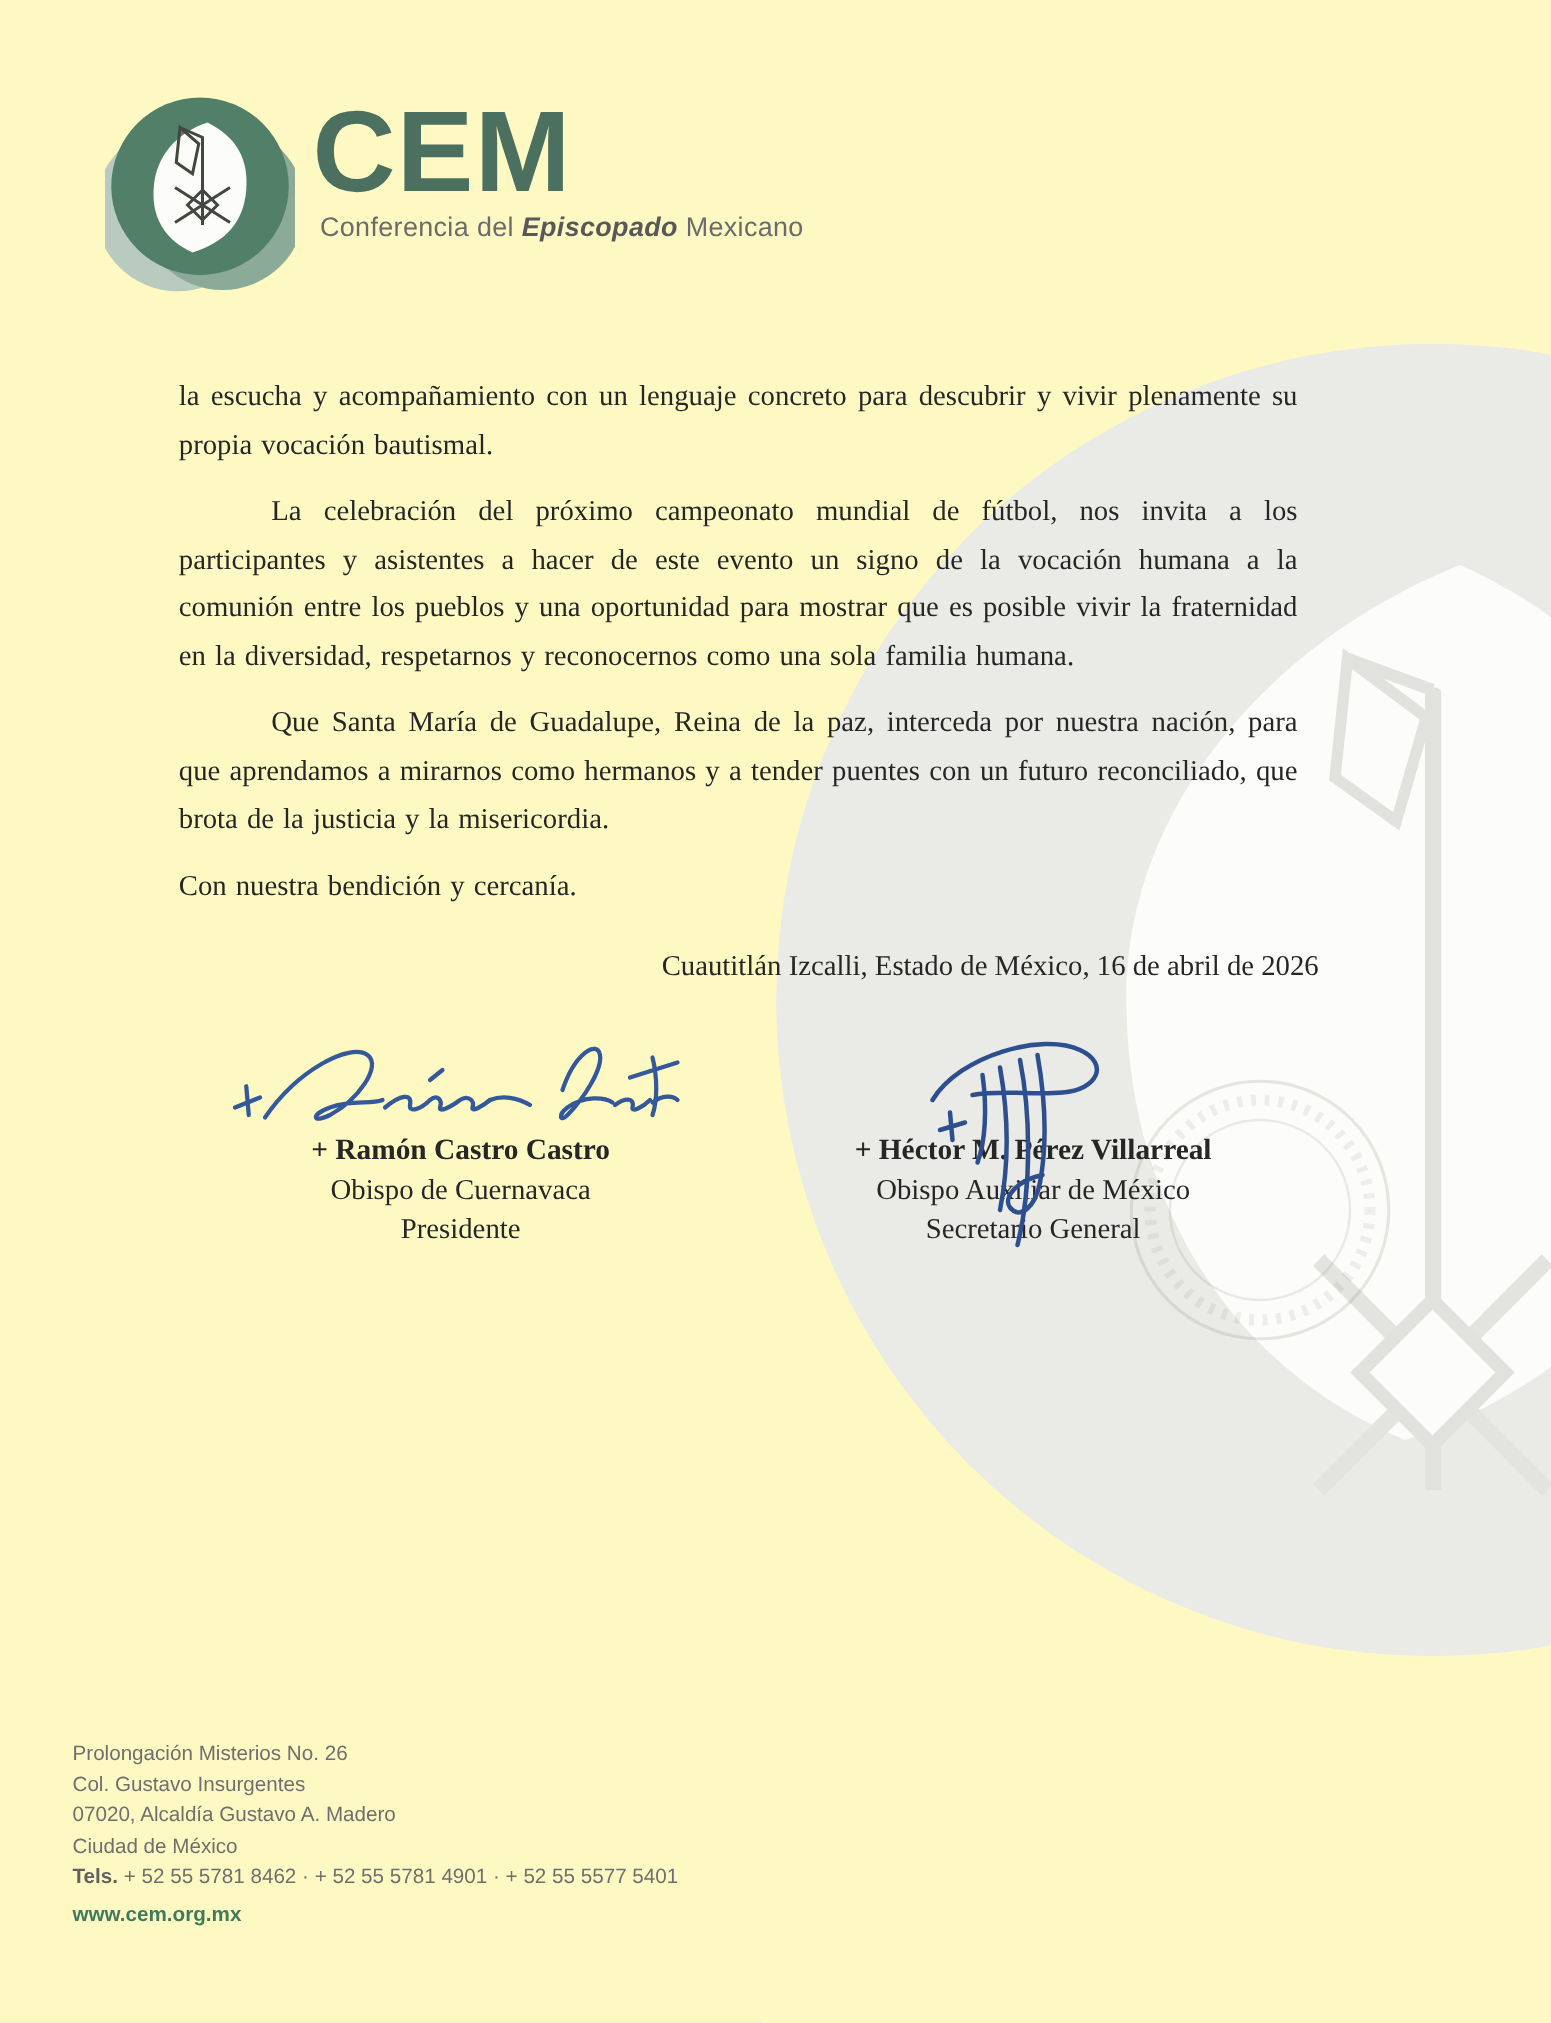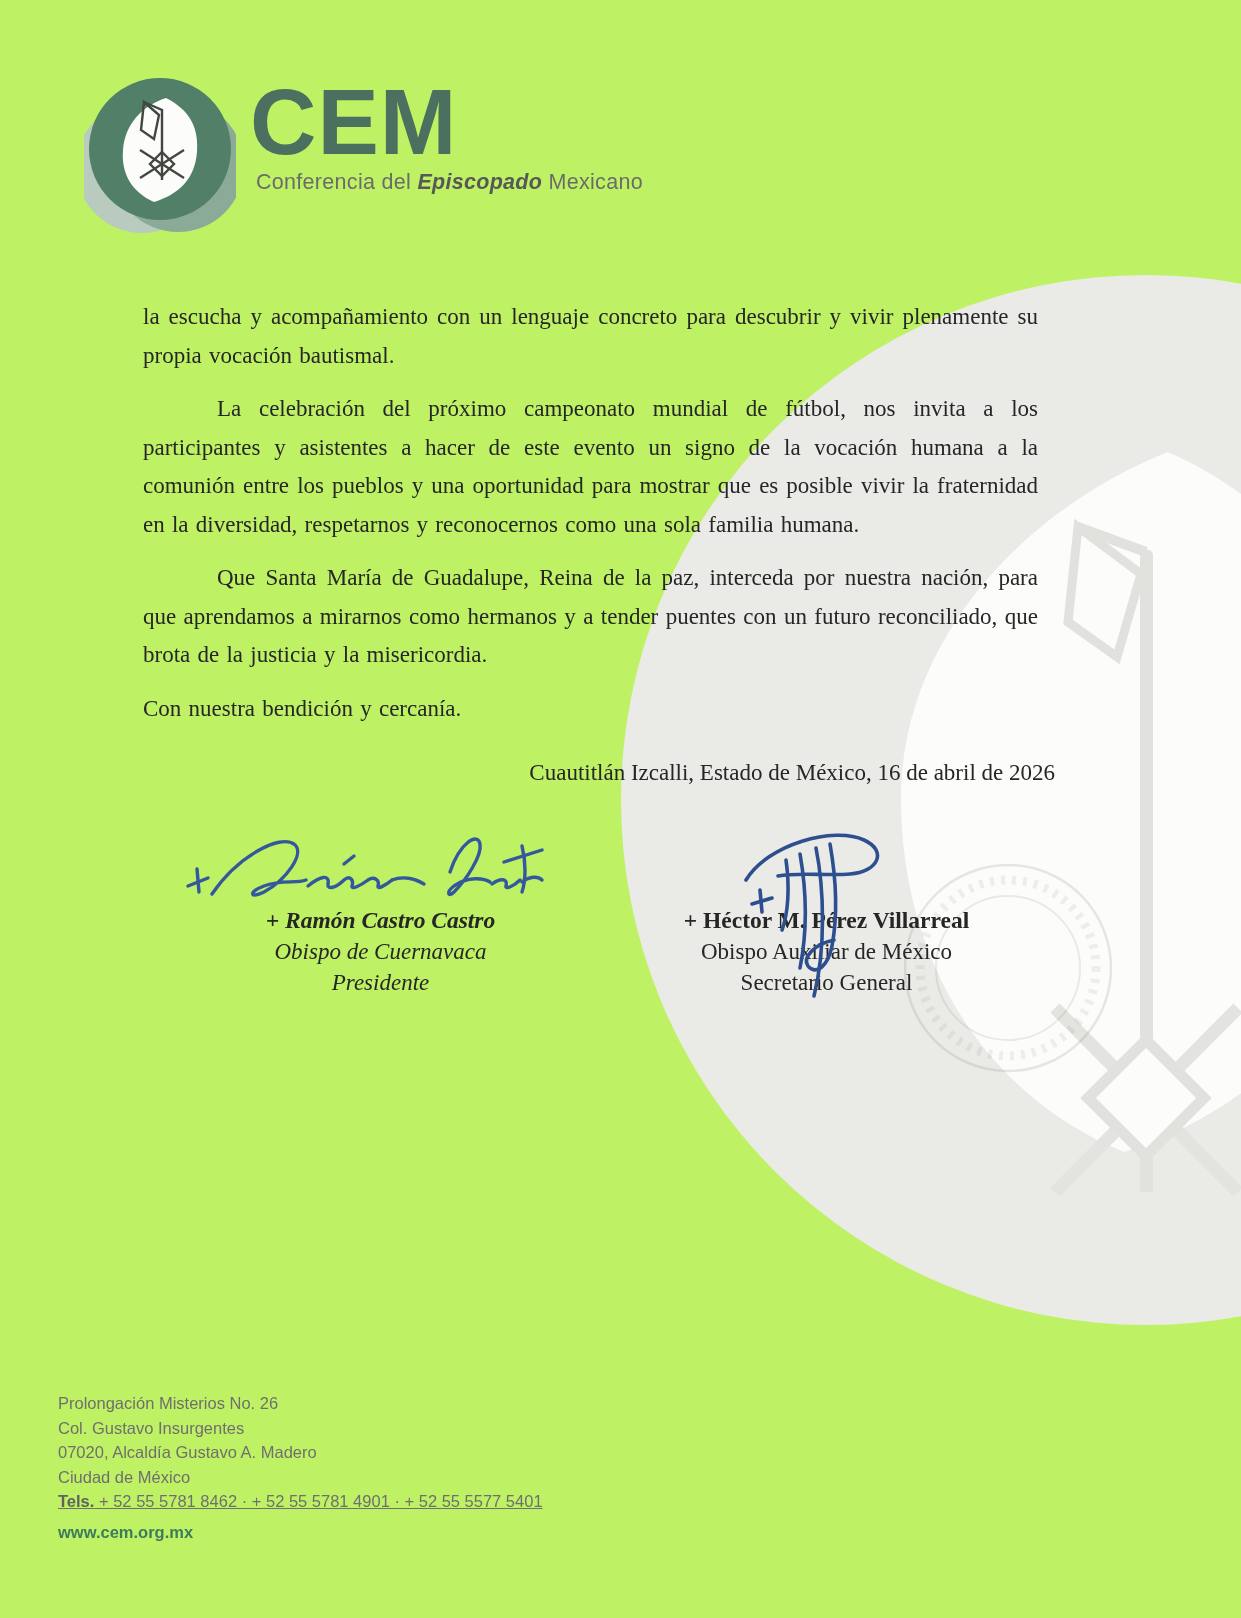--- a/index.html
+++ b/index.html
@@ -1,19 +1,19 @@
 <!DOCTYPE html>
 <html><head>
 <meta charset="utf-8">
 <style>
   html,body{margin:0;padding:0;background:#e8e8e8;}
   .page{
     position:relative;
     width:1241px;height:1618px;
-    background:#bef264;
+    background:#fef9c3;
     overflow:hidden;
     font-family:"Liberation Serif", serif;
     color:#262626;
   }
   
   .letterhead{position:absolute;left:0;top:0;width:100%;height:260px;z-index:2;}
   .emblem{position:absolute;left:84px;top:72px;width:152px;height:162px;}
   .wordmark{
     position:absolute;left:250px;top:76px;
     font-family:"Liberation Sans", sans-serif;
@@ -35,34 +35,34 @@
     font-size:23px;line-height:38.5px;text-align:justify;word-spacing:1.5px;
   }
   .body-text p{margin:0 0 15px 0;}
   .body-text p.indent{text-indent:74px;}
   .dateline{
     position:absolute;left:160px;top:760px;width:895px;z-index:3;
     font-size:23px;text-align:right;white-space:nowrap;
   }
   
   .sig-block{position:absolute;top:905px;z-index:3;text-align:center;}
-  .sig-left{left:208px;width:345px;font-style:italic;}
+  .sig-left{left:196px;width:345px;}
   .sig-right{left:634px;width:385px;}
   .sig-name{font-size:23.5px;font-weight:bold;line-height:31px;}
   .sig-title{font-size:23px;line-height:31px;}
   .ink{position:absolute;z-index:4;pointer-events:none;}
   .ink-left{left:178px;top:828px;}
   .ink-right{left:738px;top:818px;}
   
   .footer{
     position:absolute;left:58px;top:1391px;z-index:3;
     font-family:"Liberation Sans", sans-serif;
     font-size:16.5px;line-height:24.5px;color:#6f6f6f;
   }
-  .footer .tel-line{margin-top:0px;text-decoration:underline;}
+  .footer .tel-line{margin-top:0px;}
   .footer .tel-label{font-weight:bold;color:#616161;}
   .footer .website{font-weight:bold;margin-top:6px;}
 </style>
 </head>
 <body>
 
 <div class="page">
 
   <svg class="watermark" width="1241" height="1618" viewBox="0 0 1241 1618" aria-hidden="true">
     <circle cx="1146" cy="800" r="525" fill="#eaeae7"></circle>

